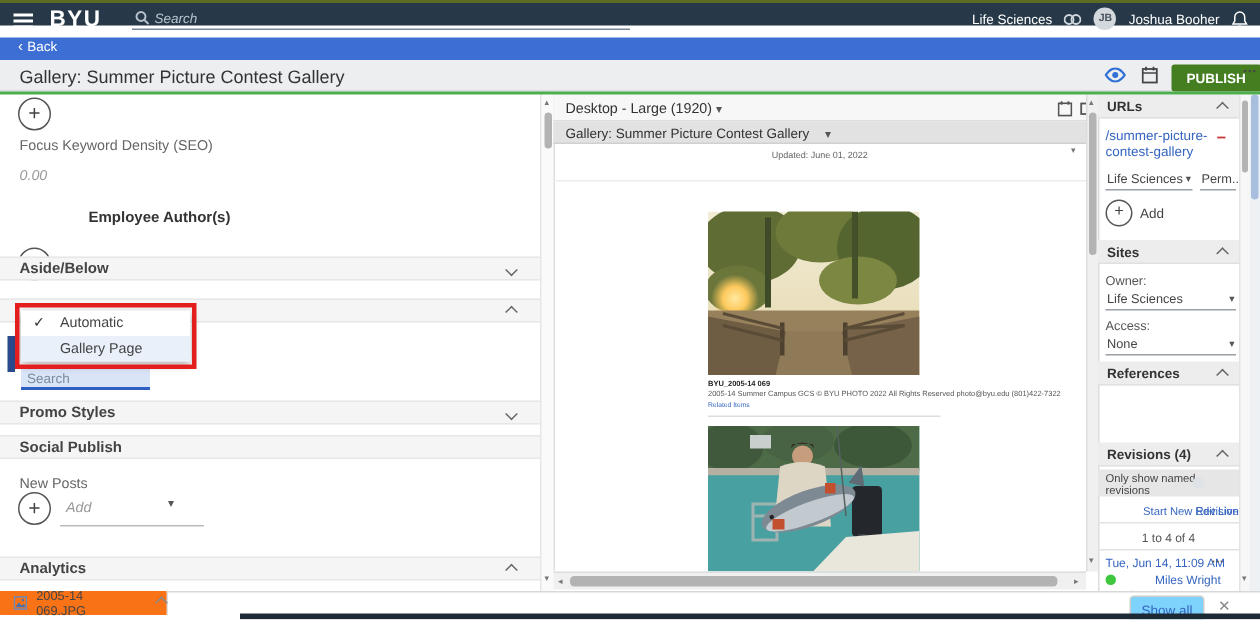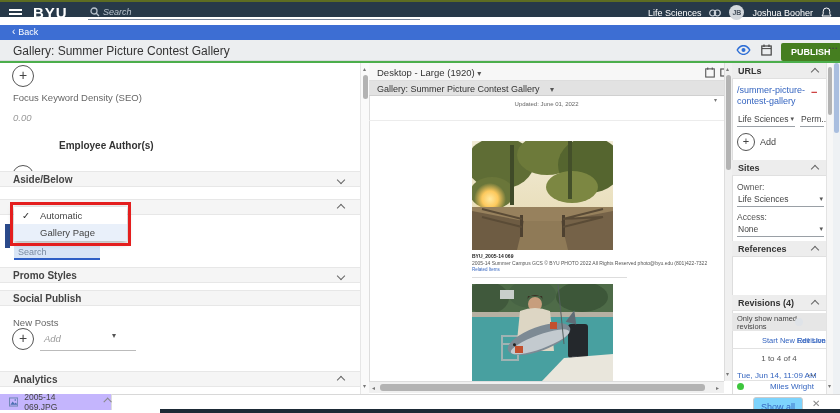--- a/index.html
+++ b/index.html
@@ -61,21 +61,21 @@
   .rp-head { left:732px; width:94px; height:16px; background:#ededed; font-size:9px; font-weight:bold; color:#333; line-height:16px; padding-left:6px; border-bottom:1px solid #e0e0e0; }
   .rp-head .chev { position:absolute; right:8px; top:6px; }
   .rp-select { border-bottom:1px solid #9aa0a6; font-size:8.5px; color:#444; display:flex; justify-content:space-between; align-items:center; padding:2px 1px; cursor:pointer; }
   .toggle { width:17px; height:10px; border-radius:6px; background:#2c3e50; position:relative; cursor:pointer; }
   .toggle::after { content:''; position:absolute; right:1px; top:1px; width:8px; height:8px; border-radius:50%; background:#dfe3e8; }
   .rp-scroll { left:826px; top:63px; width:7px; height:331px; background:#f7f7f7; border-left:1px solid #e3e3e3; }
   .win-scroll { left:833px; top:63px; width:7px; height:331px; background:#eef1f4; }
 
   
   .bottom-bar { left:0; top:394px; width:840px; height:19px; background:#fff; border-top:1px solid #d8d8d8; z-index:45; }
-  .file-chip { left:0; top:394px; width:112px; height:16px; background:#c4b5fd; border-right:1px solid #ddd; display:flex; align-items:center; gap:6px; padding-left:9px; z-index:46; cursor:pointer; }
+  .file-chip { left:0; top:394px; width:112px; height:16px; background:#f97316; border-right:1px solid #ddd; display:flex; align-items:center; gap:6px; padding-left:9px; z-index:46; cursor:pointer; }
   .show-all { left:753px; top:397px; border:1px solid #ccc; border-radius:3px; background:#7dd3fc; color:#3565c0; font-size:9px; padding:4px 7px; cursor:pointer; z-index:47;text-decoration:underline; }
   .dark-strip { left:160px; top:409px; width:680px; height:4px; background:#1d2a36; z-index:48; }
 
   .arrow5 { font-size:6px; color:#777; line-height:6px; }
   .dot-green { width:7px; height:7px; border-radius:50%; background:#3ec63e; }
   svg { display:block; }
 </style>
 </head>
 <body>
 
@@ -334,21 +334,21 @@
 
   <div class="abs rp-head" style="top:295px;">
     <span>Revisions (4)</span><span class="chev up"></span>
   </div>
   <div class="abs" style="left:732px;top:313px;width:94px;height:18px;background:#e6e6e6;">
     <span class="abs" style="left:5px;top:2px;width:62px;font-size:7.5px;color:#444;line-height:8px;">Only show named revisions</span>
     <span class="abs toggle" style="left:72px;top:4px;"></span>
   </div>
   <div class="abs link" style="left:762px;top:336px;font-size:7.5px;">Start New Revision</div>
   <div class="abs link" style="left:797px;top:336px;font-size:7.5px;">Edit Live</div>
-  <div class="abs" style="left:732px;top:348px;width:94px;height:33px;border-top:1px solid #e2e2e2;border-bottom:1px solid #e2e2e2;">
+  <div class="abs" style="left:732px;top:348px;width:94px;height:19px;border-top:1px solid #e2e2e2;border-bottom:1px solid #e2e2e2;">
     <div class="abs" style="left:0;top:5px;width:94px;text-align:center;font-size:8px;color:#555;">1 to 4 of 4</div>
   </div>
   <div class="abs link" style="left:737px;top:371px;font-size:8px;">Tue, Jun 14, 11:09 AM</div>
   <div class="abs" style="left:808px;top:372px;font-size:5px;color:#555;letter-spacing:1px;">•••</div>
   <span class="abs dot-green" style="left:737px;top:383px;"></span>
   <div class="abs link" style="left:770px;top:382px;font-size:8px;">Miles Wright</div>
   <div class="abs" style="left:742px;top:392px;font-size:7.5px;color:#777;">Updated</div>
 
   <div class="abs rp-scroll">
     <div class="abs scroll-thumb" style="left:1px;top:4px;width:4px;height:48px;"></div>

